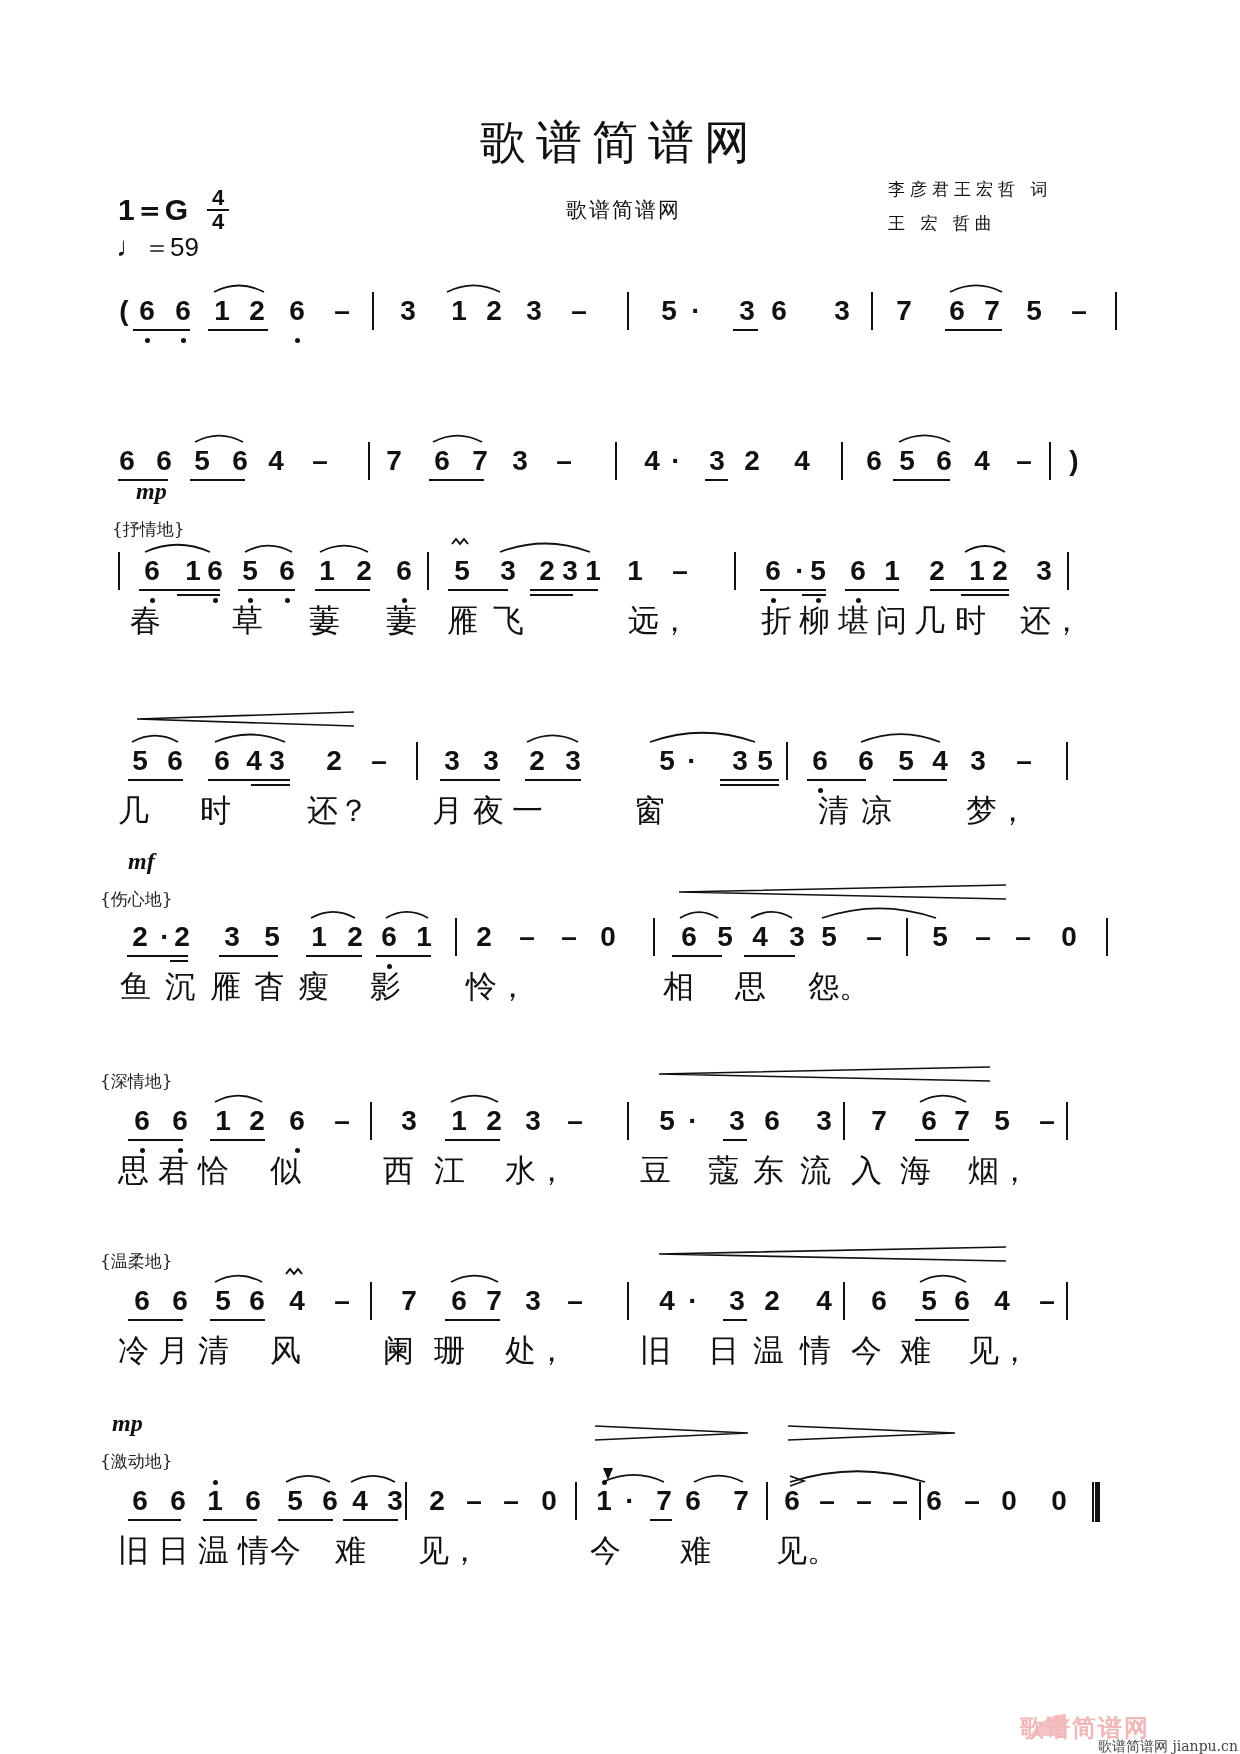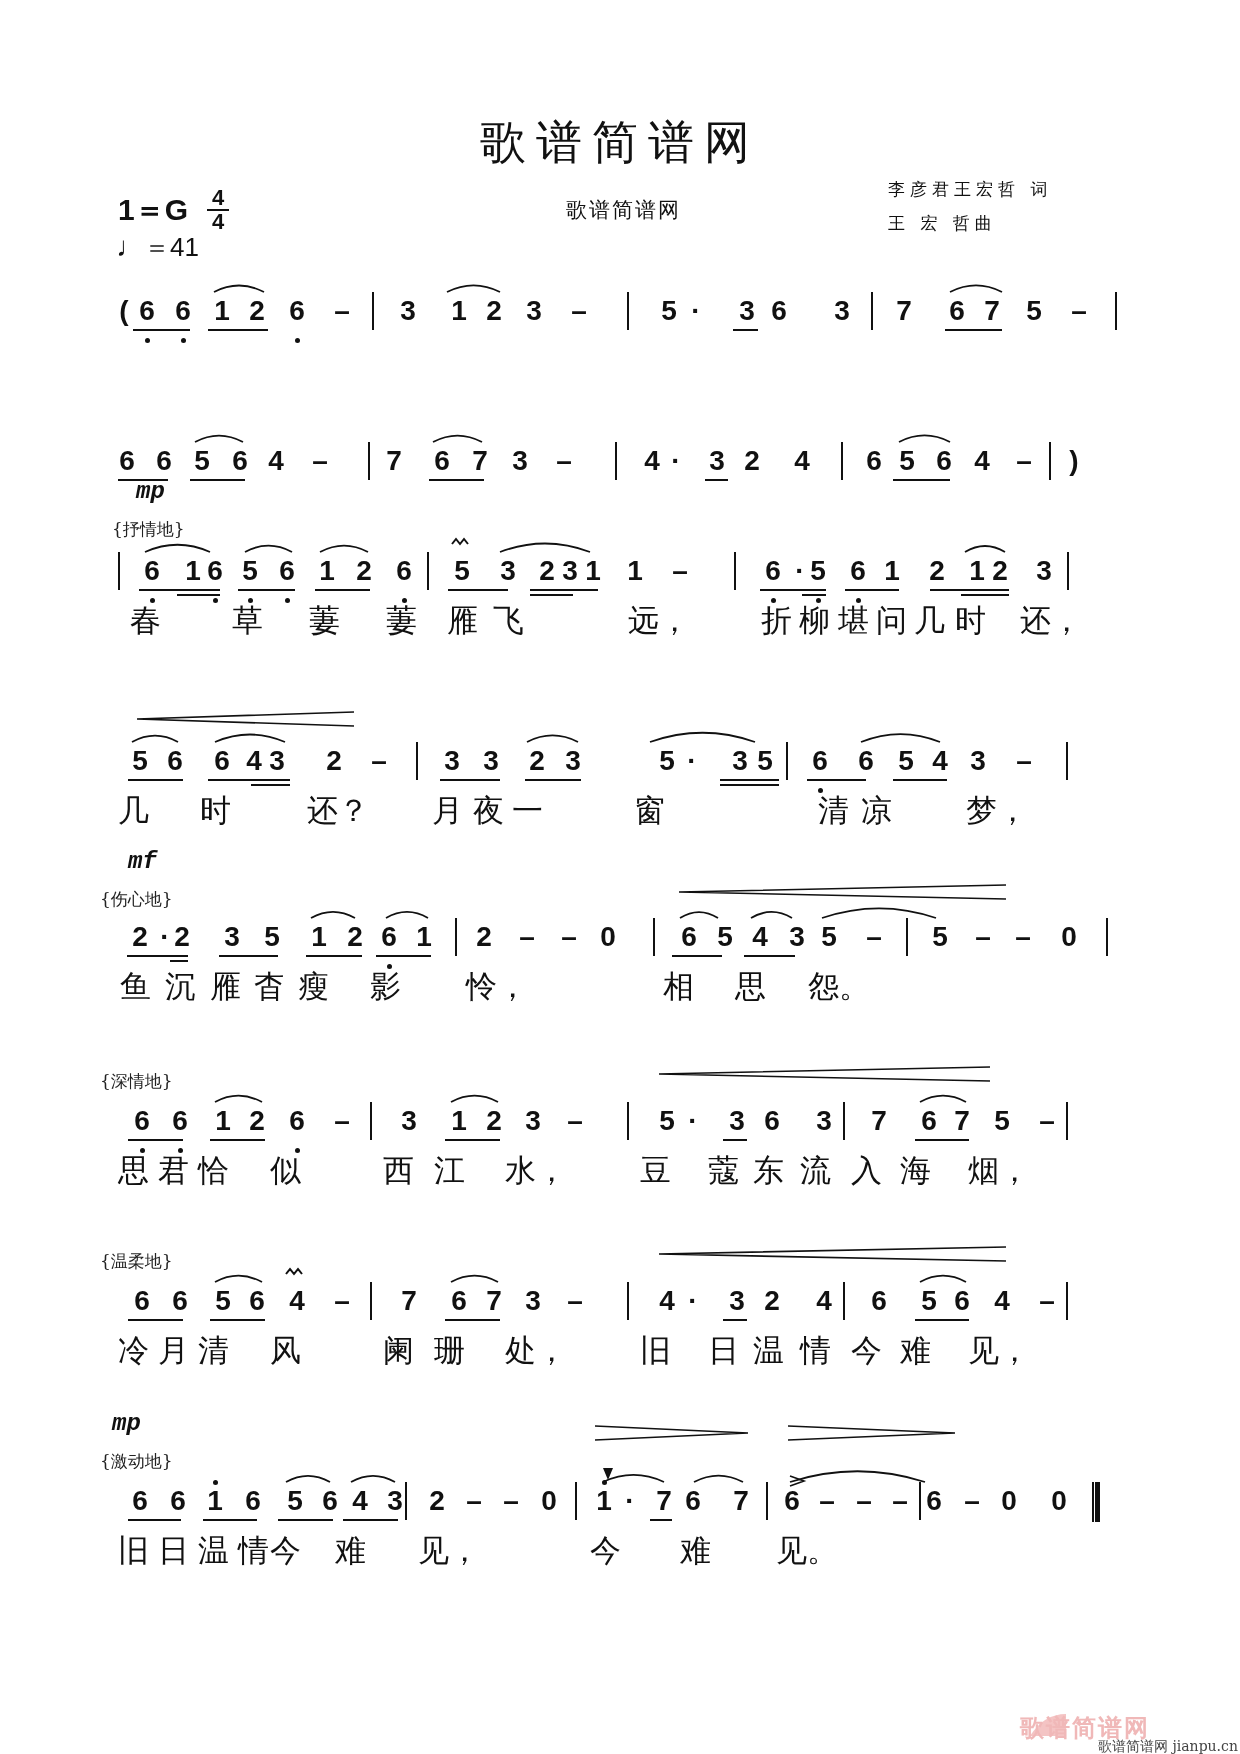--- a/index.html
+++ b/index.html
@@ -16,37 +16,37 @@
   .subtitle { left:566px; top:196px; font-size:21px; font-family:"DejaVu Serif", serif; letter-spacing:2px; }
   .credit { font-family:"DejaVu Serif", serif; font-size:17px; letter-spacing:5px; }
   .row { position:absolute; left:0; width:1240px; height:60px; }
   .tok { position:absolute; font-size:28px; font-weight:bold; line-height:30px; text-align:center; width:24px; }
   .tok.bar { width:2px; background:#111; height:38px; top:-4px; }
   .tok.dbar { width:8px; height:40px; top:-4px; border-left:2px solid #111; border-right:5px solid #111; box-sizing:border-box; }
   .dotbelow::after { content:""; position:absolute; left:10px; top:42px; width:5px; height:5px; border-radius:50%; background:#111; }
   .dotabove::before { content:""; position:absolute; left:10px; top:-6px; width:5px; height:5px; border-radius:50%; background:#111; }
   .lyric { position:absolute; font-family:"DejaVu Serif", serif; font-size:31px; }
   .mark { position:absolute; font-family:"DejaVu Serif", serif; font-size:17px; color:#222; }
-  .dyn { position:absolute; font-family:Liberation Mono, monospace; font-style:italic; font-weight:bold; font-size:24px; }
+  .dyn { position:absolute; font-family:Liberation Serif, serif; font-style:italic; font-weight:bold; font-size:24px; }
   svg.overlay { position:absolute; left:0; top:0; width:1240px; height:1754px; pointer-events:none; }
   .wm1 { left:1020px; top:1712px; font-size:24px; font-weight:bold; color:#f0b8b8; letter-spacing:2px; }
   .wm2 { left:1098px; top:1738px; font-size:14px; color:#444; font-family:"DejaVu Serif", serif; }
 </style>
 </head>
 <body>
 
 <div class="abs title">歌谱简谱网</div>
 <div class="abs key">1＝G</div>
 <div class="abs timesig">
   <div>4</div>
   <div class="line"></div>
   <div>4</div>
 </div>
 <div class="abs tempo">
-  <span class="note">♩</span><span>＝41</span>
+  <span class="note">♩</span><span>＝59</span>
 </div>
 <div class="abs subtitle">歌谱简谱网</div>
 <div class="abs credit" style="left:888px; top:178px;">李彦君王宏哲 词</div>
 <div class="abs credit" style="left:888px; top:212px;">王 宏 哲曲</div>
 
 <div id="score">
     <div class="row" style="top: 296px;">
       <span class="tok" style="left: 112px;">(</span>
       <span class="tok dotbelow" style="left: 135px;">6</span>
       <span class="tok dotbelow" style="left: 171px;">6</span>

